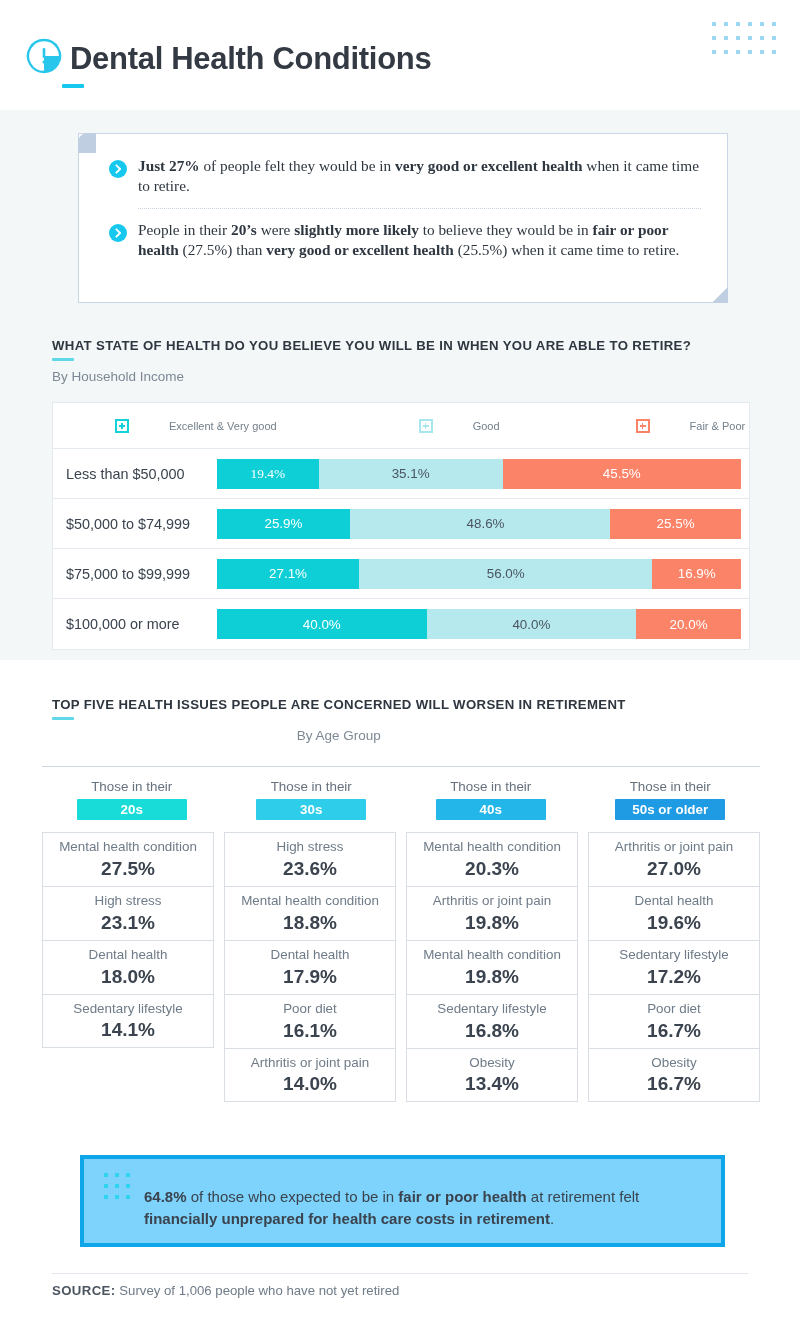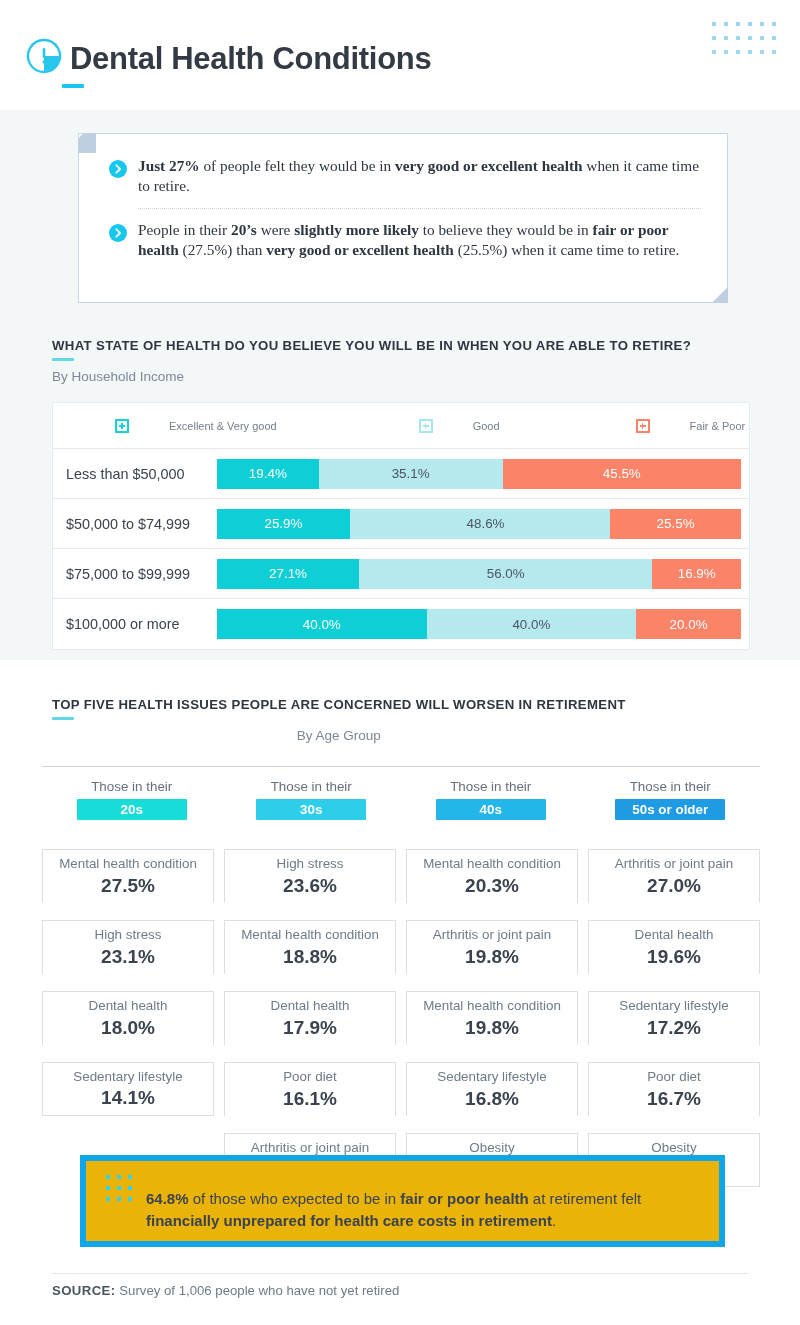--- a/index.html
+++ b/index.html
@@ -138,30 +138,29 @@
   .age-badge.a2 { background:#23B6E8; }
   .age-badge.a3 { background:#1E9BE3; }
 
   .age-cols { display:flex; margin-top:12px; gap:10px; }
   .age-col { flex:1; }
   .cell {
     border:1px solid #D9DFE5; border-bottom:none;
     height:54px; display:flex; flex-direction:column;
     align-items:center; justify-content:center; text-align:left;
     padding:0 6px;
-    margin-top:17px;
   }
   .age-col .cell:last-child { border-bottom:1px solid #D9DFE5; }
   .cell-name { font-size:13.4px; color:#6E7B88; line-height:1.2; }
   .cell-val  { font-size:19px; color:#3A434E; font-weight:bold; margin-top:2px; }
 
   
   .stat-card {
     position:absolute; left:80px; top:1155px; width:645px; height:92px;
-    background:#eab308; border:6px solid #0ea5e9;
+    background:#7dd3fc; border:4px solid #0ea5e9;
   }
   .stat-dots {
     position:absolute; left:20px; top:14px;
     display:grid; grid-template-columns:repeat(3, 11px); grid-auto-rows:11px;
   }
   .stat-dots i { width:3.5px; height:3.5px; background:#2FD4EE; display:block; }
   .stat-text {
     position:absolute; left:60px; top:27px; right:24px;
     font-size:15px; line-height:1.45; color:#3A434E;
   }
@@ -257,21 +256,21 @@
         </div>
         <div class="legend-item">
           <span class="lg-box fair"></span>
           <span>Fair &amp; Poor</span>
         </div>
       </div>
     <div id="bar-rows">
         <div class="bar-row">
           <div class="bar-label">Less than $50,000</div>
           <div class="bar-track">
-            <div class="seg s1" style="flex: 19.4 0 0px;">19.4%</div>
+            <div class="seg s1" style="flex: 19.4 0 0px; font-family: Liberation Serif, serif;">19.4%</div>
             <div class="seg s2" style="flex: 35.1 0 0px;">35.1%</div>
             <div class="seg s3" style="flex: 45.5 0 0px;">45.5%</div>
           </div>
         </div>
         <div class="bar-row">
           <div class="bar-label">$50,000 to $74,999</div>
           <div class="bar-track">
             <div class="seg s1" style="flex: 25.9 0 0px;">25.9%</div>
             <div class="seg s2" style="flex: 48.6 0 0px; padding-left: 11px;">48.6%</div>
             <div class="seg s3" style="flex: 25.5 0 0px;">25.5%</div>

